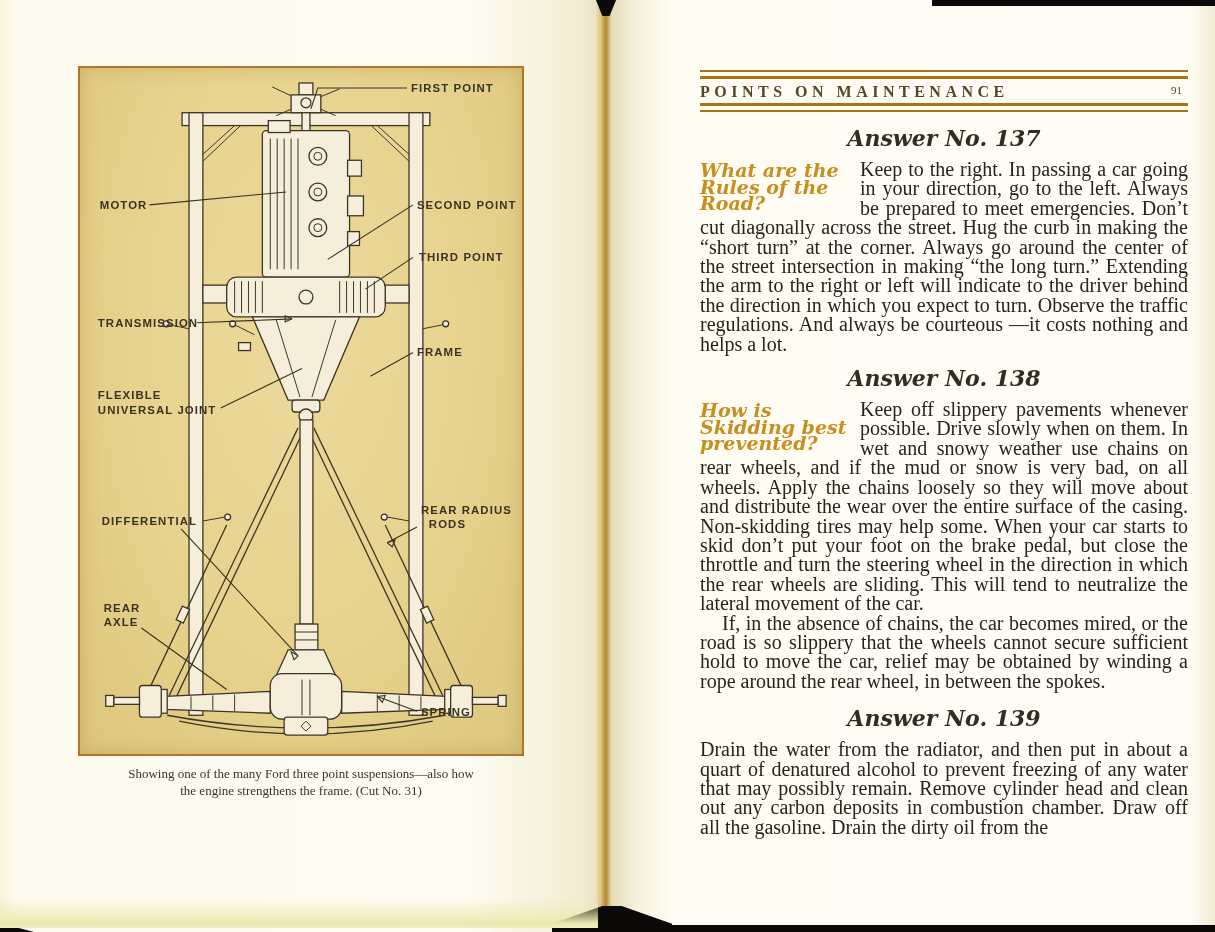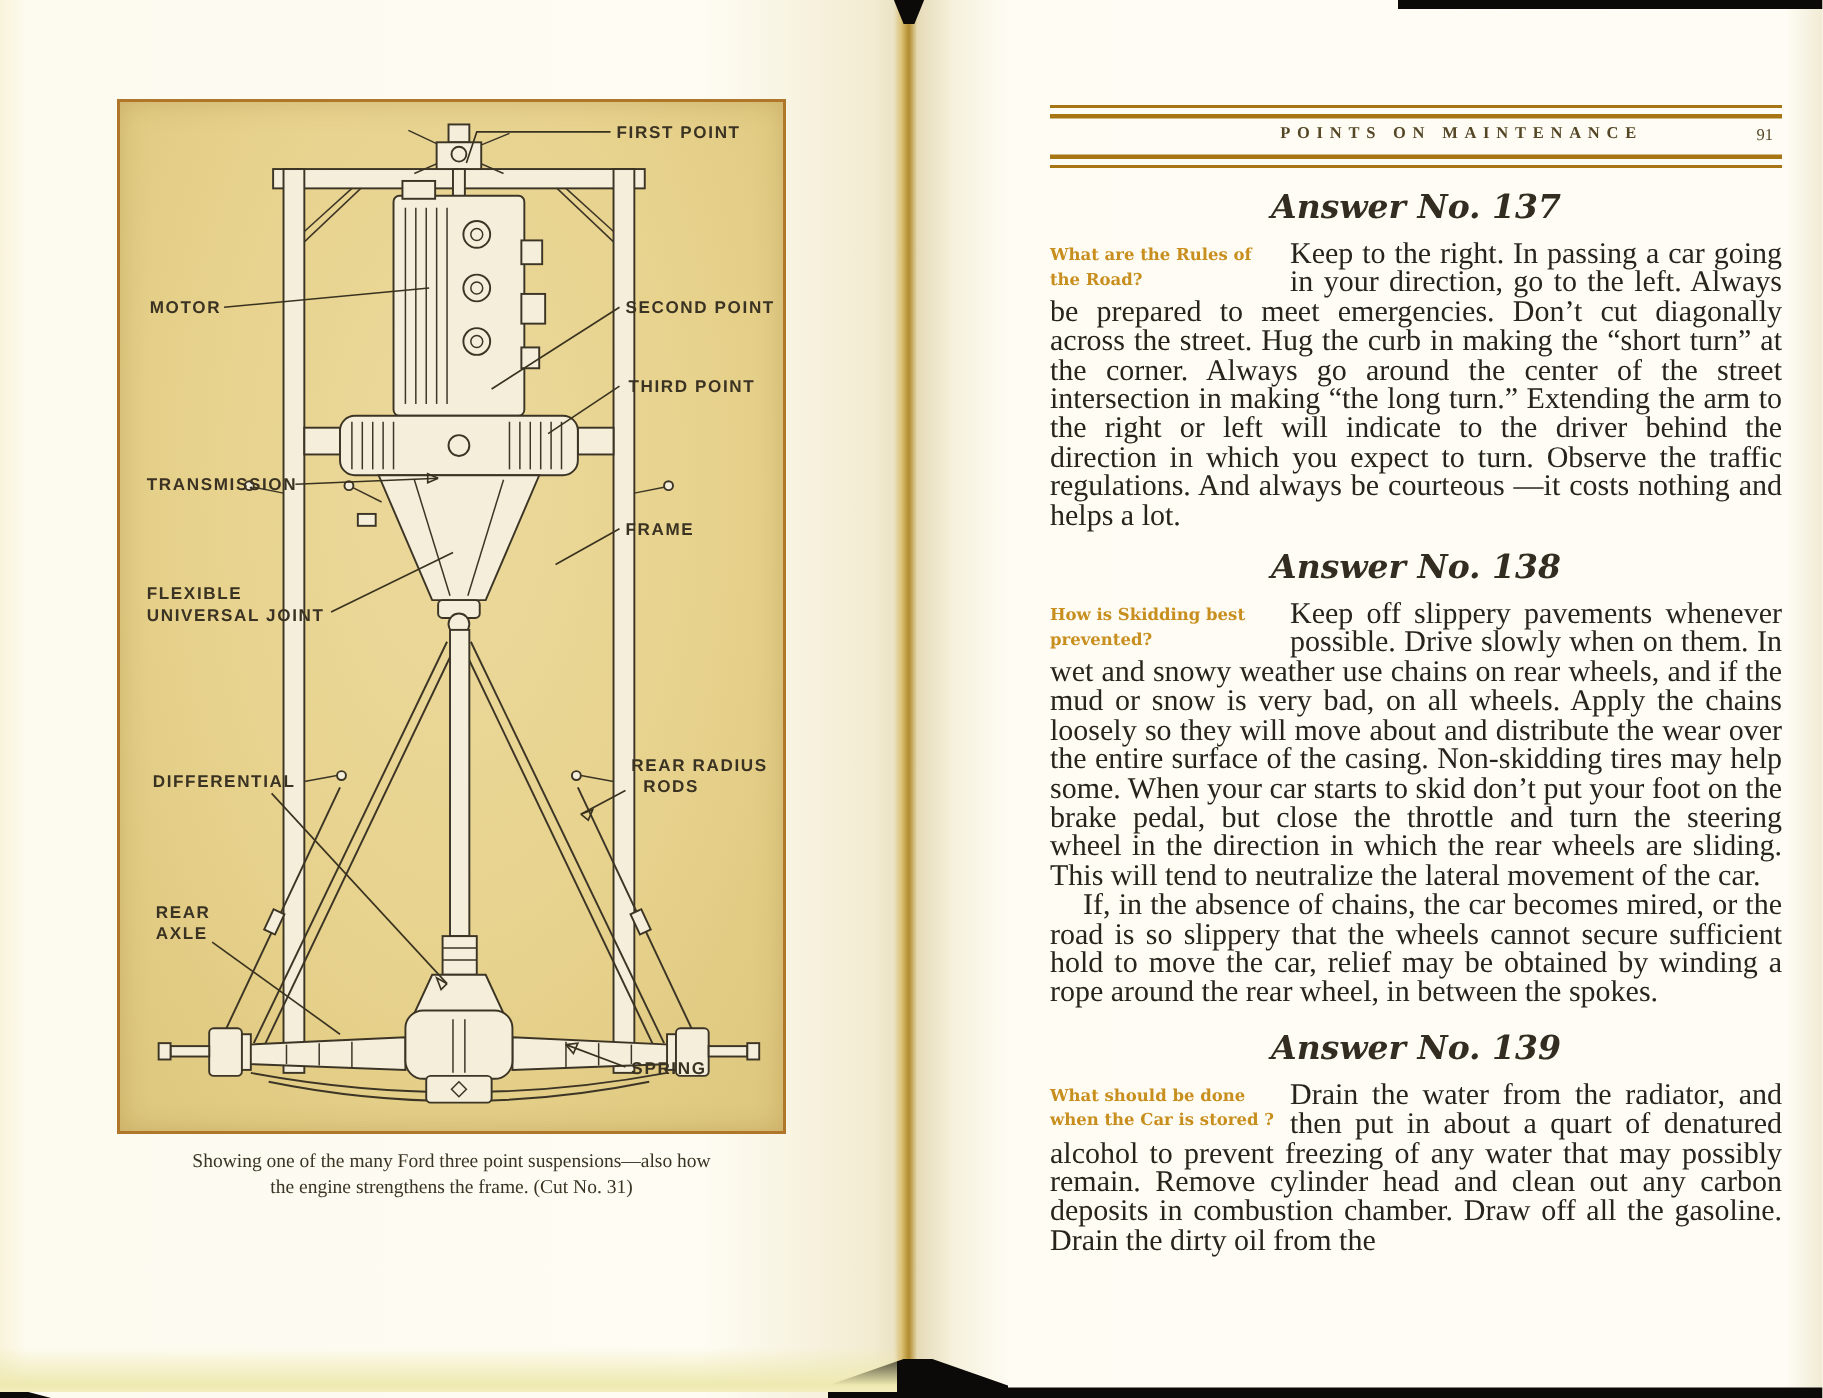--- a/index.html
+++ b/index.html
@@ -53,40 +53,40 @@
   .caption{
     position:absolute;left:64px;top:766px;width:474px;text-align:center;
     font-family:"Liberation Serif",serif;font-size:13px;line-height:16.5px;color:#3b3425;
   }
   
   .rp-content{position:absolute;left:88px;top:70px;width:488px;}
   .rule-top{height:4px;border-top:2px solid #a8751４;border-top:2px solid #a87514;border-bottom:3px solid #a87514;}
   .rule-bottom{height:4px;border-top:3px solid #a87514;border-bottom:2px solid #a87514;margin-top:3px;}
   .hdr-row{position:relative;height:18px;margin-top:3px;}
   .hdr-title{
-    position:absolute;left:0;top:1px;width:81%;text-align:right;
-    font-family:"Liberation Serif",serif;font-size:11px;font-weight:bold;
+    position:absolute;left:0;top:1px;width:81%;text-align:left;
+    font-family:"Liberation Serif",serif;font-size:16px;font-weight:bold;
     letter-spacing:4.5px;color:#554626;
   }
   .hdr-page{
     position:absolute;right:6px;top:2px;
     font-family:"Liberation Serif",serif;font-size:11px;color:#554626;
   }
   .answer-heading{
     text-align:center;font-family:"DejaVu Serif",serif;font-style:italic;font-weight:600;
     font-size:22px;color:#332d21;margin:0;
   }
   .h137{margin-top:13px;}
   .h138{margin-top:11px;}
   .h139{margin-top:14px;}
   .answer-body{margin-top:9px;}
   .question{
     float:left;width:152px;margin-right:8px;
-    font-family:"DejaVu Serif",serif;font-weight:bold;
-    font-size:11px;line-height:16.5px;color:#c88e1e;padding-top:2px;
+    font-family:"DejaVu Serif",serif;font-style:italic;font-weight:bold;
+    font-size:19px;line-height:16.5px;color:#c88e1e;padding-top:2px;
   }
   .body-text{
     margin:0;text-align:justify;
     font-family:Liberation Serif, serif;font-size:20px;line-height:19.4px;color:#29241b;
   }
   .body-text.indent{text-indent:22px;}
   .clearfix::after{content:"";display:block;clear:both;}
 </style>
 </head>
 <body>
@@ -287,21 +287,20 @@
 
       <h2 class="answer-heading h138">Answer No. 138</h2>
       <div class="answer-body clearfix">
         <div class="question">How is Skidding best prevented?</div>
         <p class="body-text">Keep off slippery pavements whenever possible.  Drive slowly when on them. In wet and snowy weather use chains on rear wheels, and if the mud or snow is very bad, on all wheels.  Apply the chains loosely so they will move about and distribute the wear over the entire surface of the casing.  Non-skidding tires may help some.  When your car starts to skid don’t put your foot on the brake pedal, but close the throttle and turn the steering wheel in the direction in which the rear wheels are sliding.  This will tend to neutralize the lateral movement of the car.</p>
         <p class="body-text indent">If, in the absence of chains, the car becomes mired, or the road is so slippery that the wheels cannot secure sufficient hold to move the car, relief may be obtained by winding a rope around the rear wheel, in between the spokes.</p>
       </div>
 
       <h2 class="answer-heading h139">Answer No. 139</h2>
       <div class="answer-body clearfix">
-        <div class="question">What should be done when the Car is stored ?</div>
         <p class="body-text">Drain the water from the radiator, and then put in about a quart of denatured alcohol to prevent freezing of any water that may possibly remain.  Remove cylinder head and clean out any carbon deposits in combustion chamber. Draw off all the gasoline.  Drain the dirty oil from the</p>
       </div>
 
     </div>
   </div>
 
   <div class="spine"></div>
   <div class="edge edge-top-right"></div>
   <div class="edge edge-spine-top"></div>
   <div class="edge edge-spine-bottom"></div>

